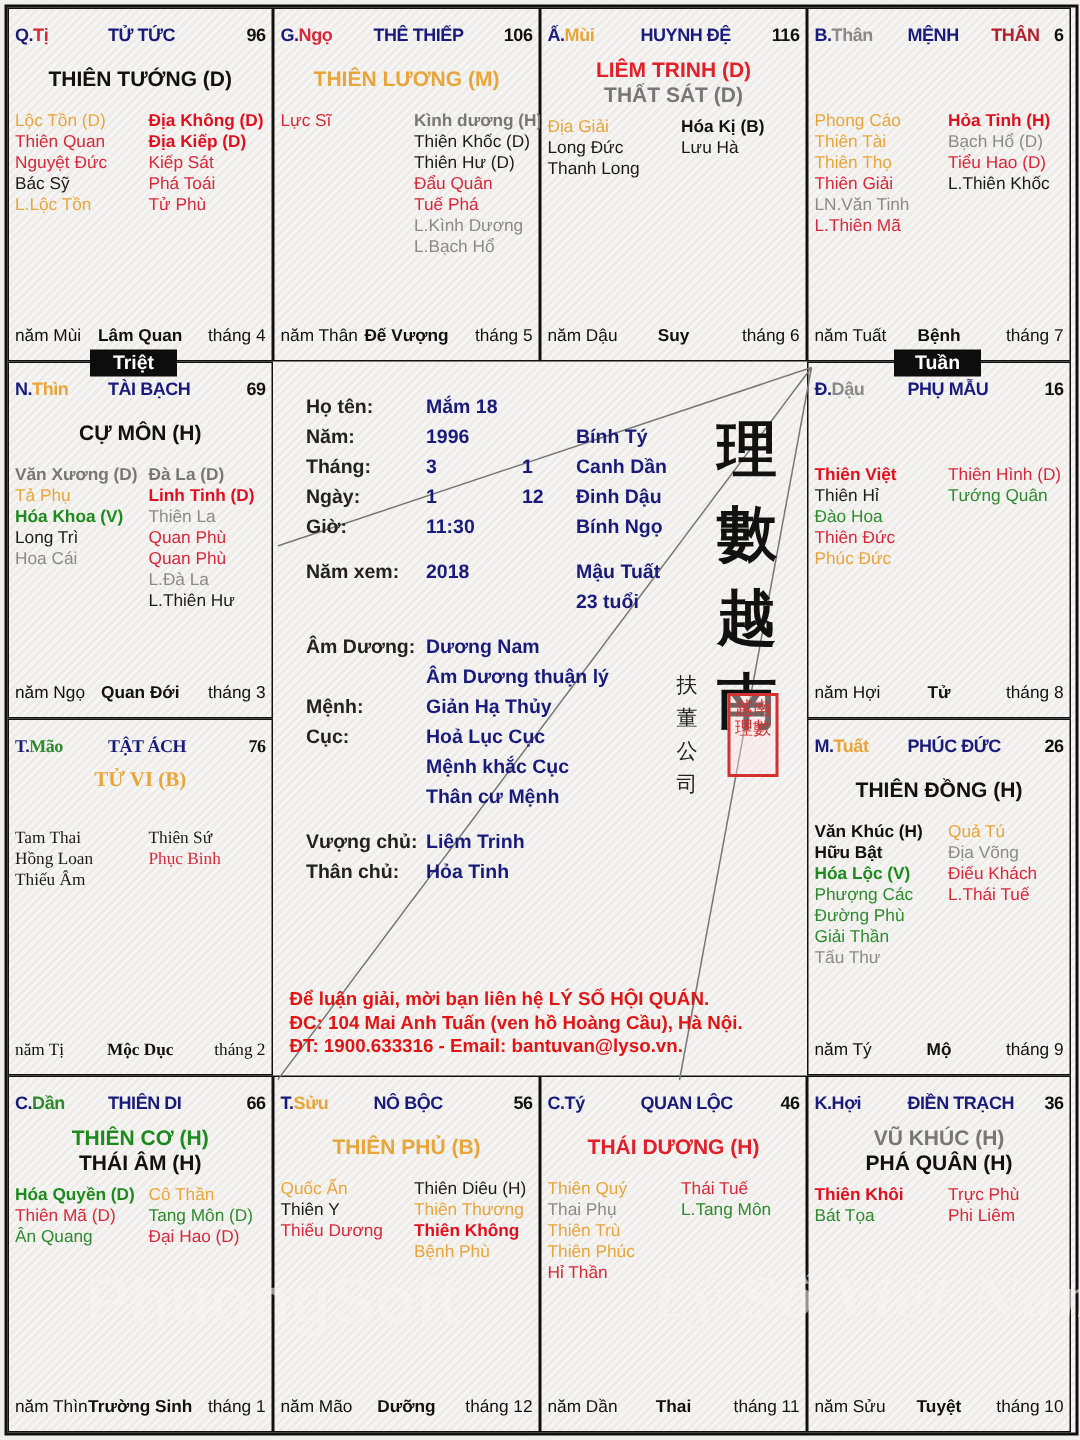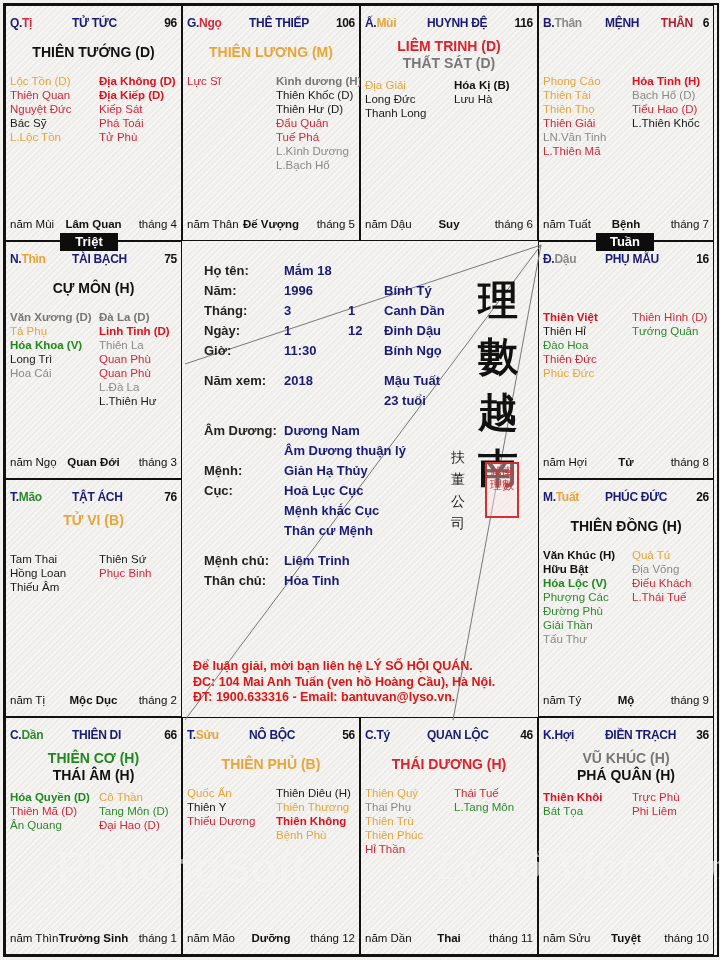--- a/index.html
+++ b/index.html
@@ -216,21 +216,21 @@
         <span class="y">năm Tuất</span>
         <span class="st">Bệnh</span>
         <span class="m">tháng 7</span>
       </div>
       </div>
       <div class="cell" style="left: 0px; top: 236px; width: 177px; height: 238px;">
       <div class="hdr">
         <span class="branch"><span class="s">N.</span><span style="color:#e8a53a">Thìn</span></span>
         <span class="palace">TÀI BẠCH</span>
 
-        <span class="num">75</span>
+        <span class="num">69</span>
       </div>
       <div class="main" style="top:38px">
           <div style="color:#111111">CỰ MÔN (H)</div>
         </div>
       <div class="minor" style="top:68px">
         <div class="col l">
             <div class="c-grayb">Văn Xương (D)</div>
             <div class="c-gold">Tả Phụ</div>
             <div class="c-greenb">Hóa Khoa (V)</div>
             <div class="c-black">Long Trì</div>
@@ -272,21 +272,21 @@
             <div class="c-red">Thiên Hình (D)</div>
             <div class="c-green">Tướng Quân</div>
           </div>
       </div>
       <div class="ftr">
         <span class="y">năm Hợi</span>
         <span class="st">Tử</span>
         <span class="m">tháng 8</span>
       </div>
       </div>
-      <div class="cell" style="left: 0px; top: 474px; width: 177px; height: 238px;">
+      <div class="cell" style="left: 0px; top: 474px; width: 177px; height: 238px; font-family: Liberation Serif, serif;">
       <div class="hdr">
         <span class="branch"><span class="s">T.</span><span style="color:#2e8a2e">Mão</span></span>
         <span class="palace">TẬT ÁCH</span>
 
         <span class="num">76</span>
       </div>
       <div class="main" style="top:32px">
           <div style="color:#e8a53a">TỬ VI (B)</div>
         </div>
       <div class="minor" style="top:72px">
@@ -493,21 +493,21 @@
     <span class="val" style="left:384px;top:391px">23 tuổi</span>
     <span class="lbl" style="left:204px;top:421px">Âm Dương:</span>
     <span class="val" style="left:284px;top:421px">Dương Nam</span>
     <span class="val" style="left:284px;top:441px">Âm Dương thuận lý</span>
     <span class="lbl" style="left:204px;top:461px">Mệnh:</span>
     <span class="val" style="left:284px;top:461px">Giản Hạ Thủy</span>
     <span class="lbl" style="left:204px;top:481px">Cục:</span>
     <span class="val" style="left:284px;top:481px">Hoả Lục Cục</span>
     <span class="val" style="left:284px;top:501px">Mệnh khắc Cục</span>
     <span class="val" style="left:284px;top:521px">Thân cư Mệnh</span>
-    <span class="lbl" style="left:204px;top:551px">Mệnh chủ:</span>
+    <span class="lbl" style="left:204px;top:551px">Vượng chủ:</span>
     <span class="val" style="left:284px;top:551px">Liêm Trinh</span>
     <span class="lbl" style="left:204px;top:571px">Thân chủ:</span>
     <span class="val" style="left:284px;top:571px">Hỏa Tinh</span>
   </div>
 
 <div class="calli">
   <div>理</div>
   <div>數</div>
   <div>越</div>
   <div>南</div>

